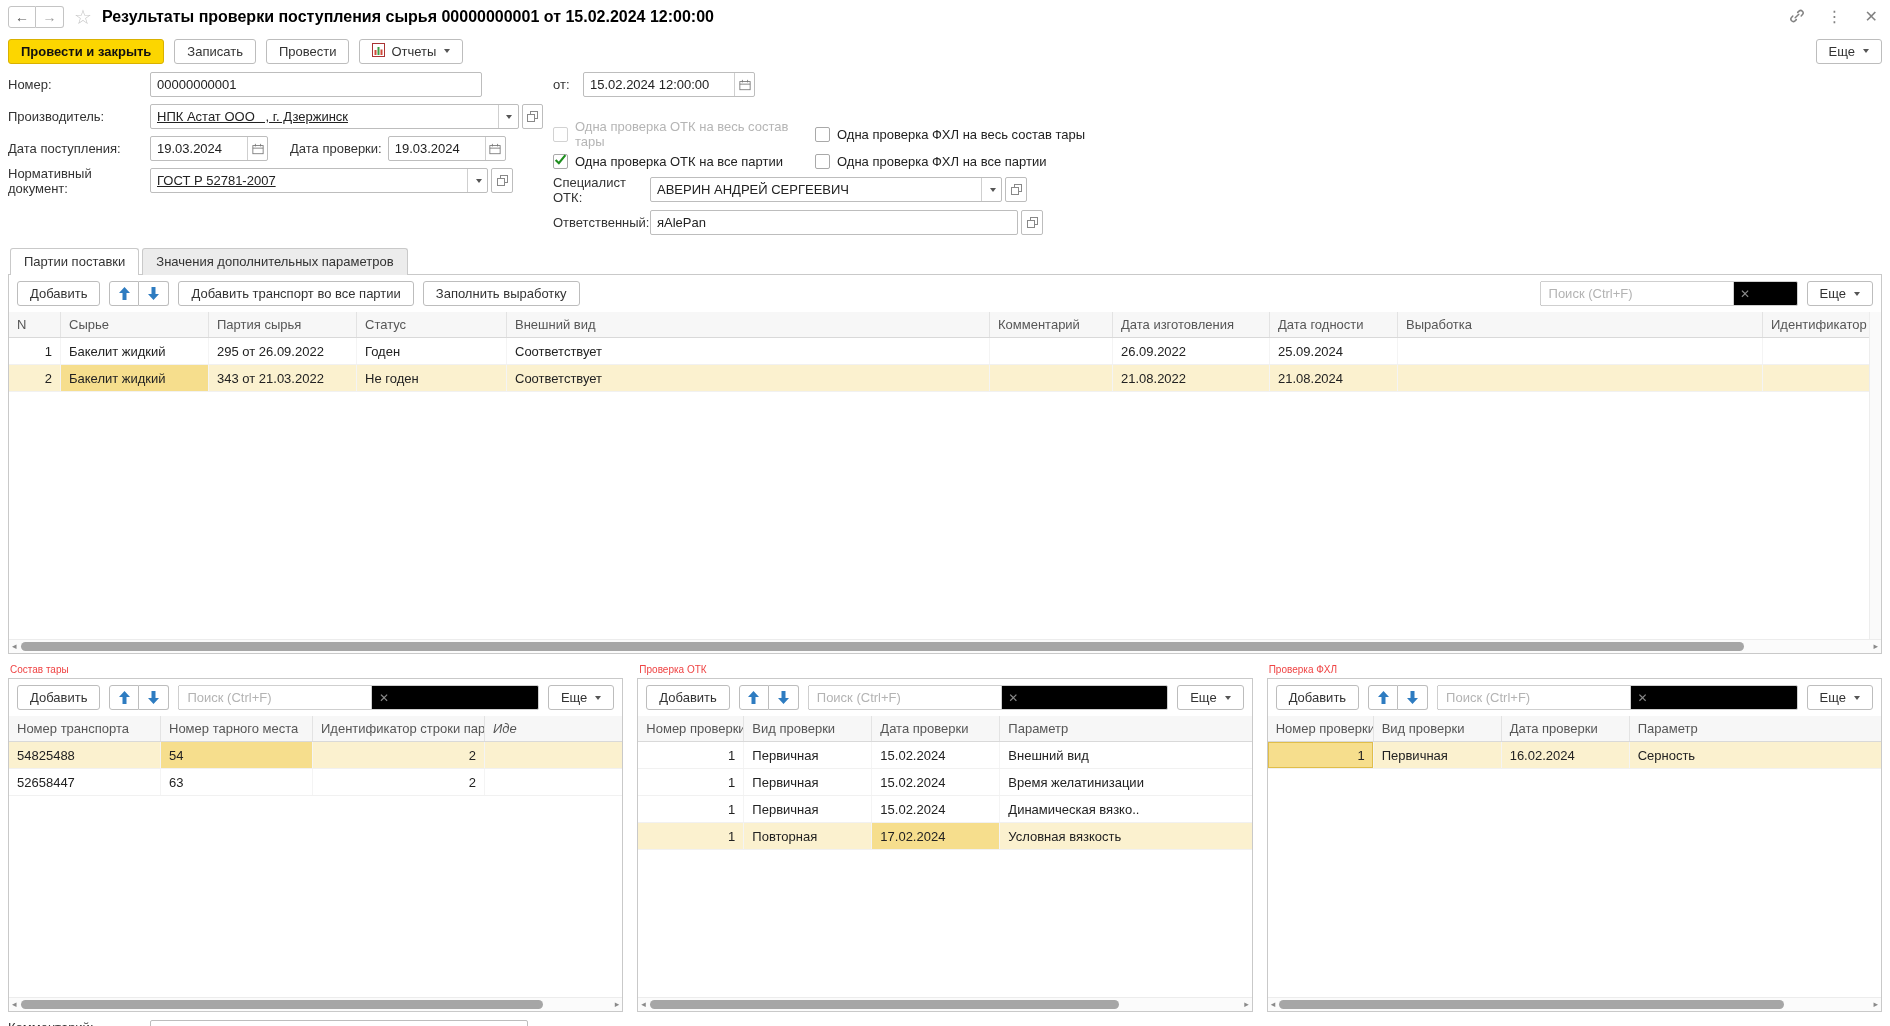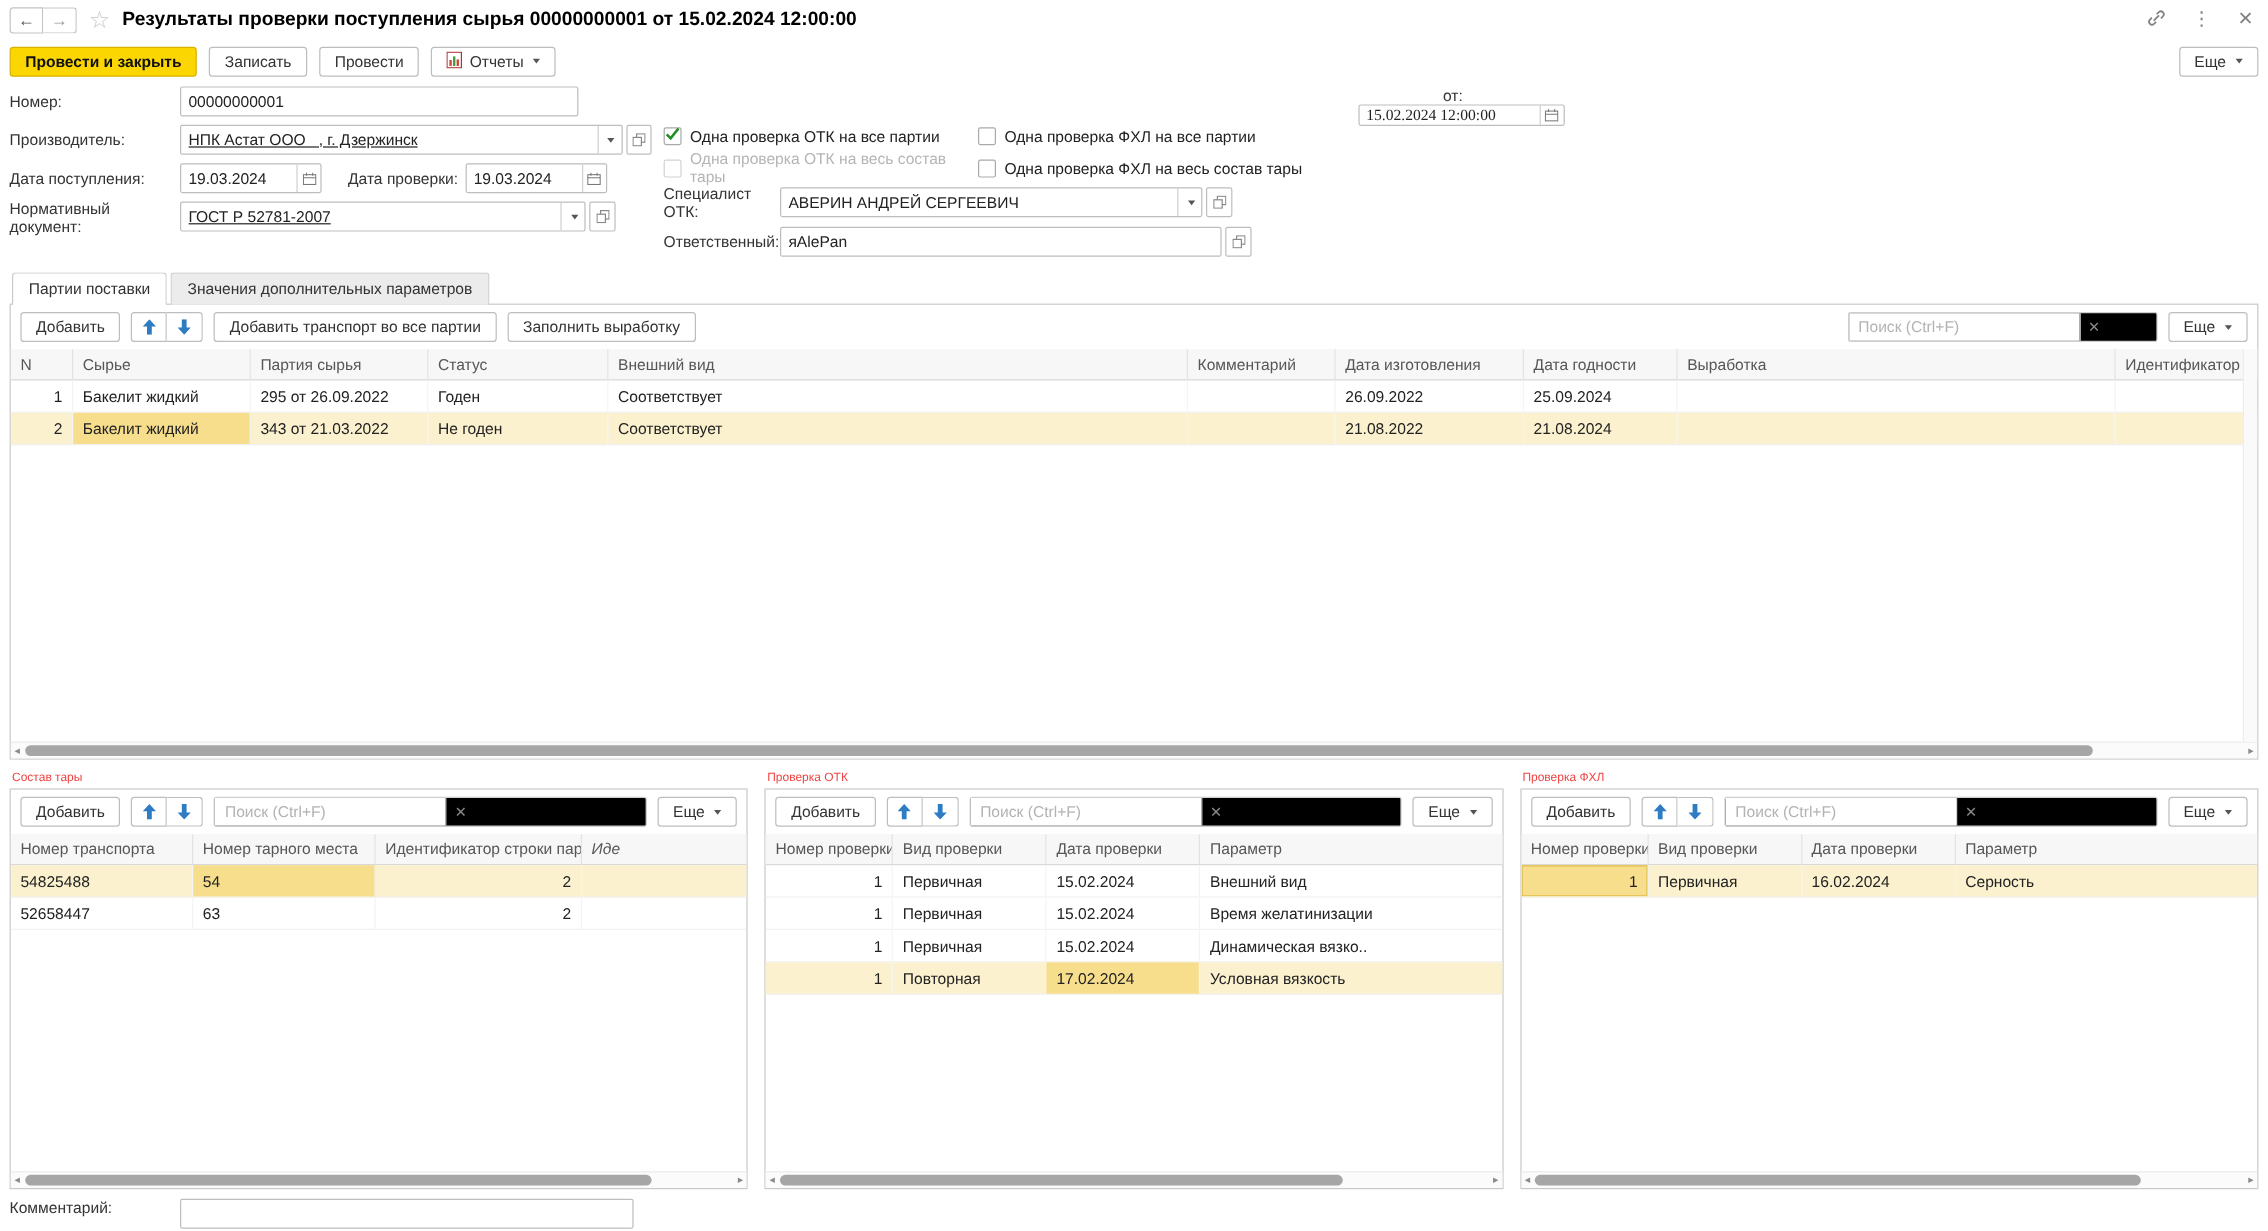--- a/index.html
+++ b/index.html
@@ -248,60 +248,60 @@
         <span class="sqbtn">
           <svg width="11" height="11" viewBox="0 0 11 11">
               <rect x="3.5" y="0.5" width="7" height="7" fill="#fff" stroke="#888"></rect>
               <rect x="0.5" y="3.5" width="7" height="7" fill="#fff" stroke="#888"></rect>
             </svg>
         </span>
       </div>
     </div>
 
     <div class="fcol-right">
-      <div class="frow" style="margin-bottom:5px;flex-direction:column;">
+      <div class="frow" style="margin-bottom:26px;">
         <label class="otlbl">от:</label>
-        <span class="fieldw" style="width:172px;font-family:Liberation Serif, serif;">
+        <span class="fieldw" style="width:172px;">
           <input style="flex: 1 1 0%;" value="15.02.2024 12:00:00">
           <span class="seg">
             <svg width="12" height="12" viewBox="0 0 14 13">
                 <rect x="1" y="2.5" width="12" height="9.5" fill="none" stroke="#777"></rect>
                 <line x1="1" y1="5.5" x2="13" y2="5.5" stroke="#777"></line>
                 <line x1="4" y1="0.5" x2="4" y2="3.5" stroke="#777"></line>
                 <line x1="10" y1="0.5" x2="10" y2="3.5" stroke="#777"></line>
               </svg>
           </span>
         </span>
+      </div>
+      <div class="cbrows">
+        <div class="cbcol1">
+          <div class="cb disabled">
+            <span class="cbbox"></span>
+            <span class="cblab">Одна проверка ОТК на весь состав тары</span>
+          </div>
+        </div>
+        <div class="cb">
+          <span class="cbbox"></span>
+          <span class="cblab">Одна проверка ФХЛ на весь состав тары</span>
+        </div>
       </div>
       <div class="cbrows">
         <div class="cbcol1">
           <div class="cb">
             <span class="cbbox">
               <svg width="13" height="12" viewBox="0 0 12 11" style="margin-top:-3px;">
                   <path d="M1.5 5.5 L4.5 8.5 L10.5 1" fill="none" stroke="#1F8F1F" stroke-width="2"></path>
                 </svg>
             </span>
             <span class="cblab">Одна проверка ОТК на все партии</span>
           </div>
         </div>
         <div class="cb">
           <span class="cbbox"></span>
           <span class="cblab">Одна проверка ФХЛ на все партии</span>
-        </div>
-      </div>
-      <div class="cbrows">
-        <div class="cbcol1">
-          <div class="cb disabled">
-            <span class="cbbox"></span>
-            <span class="cblab">Одна проверка ОТК на весь состав тары</span>
-          </div>
-        </div>
-        <div class="cb">
-          <span class="cbbox"></span>
-          <span class="cblab">Одна проверка ФХЛ на весь состав тары</span>
         </div>
       </div>
       <div class="frow" style="margin-bottom:8px;">
         <label class="rlabel">Специалист ОТК:</label>
         <span class="fieldw" style="width:352px;">
           <input style="flex: 1 1 0%;" value="АВЕРИН АНДРЕЙ СЕРГЕЕВИЧ">
           <span class="seg">
               <span class="caret"></span>
             </span>
         </span>

